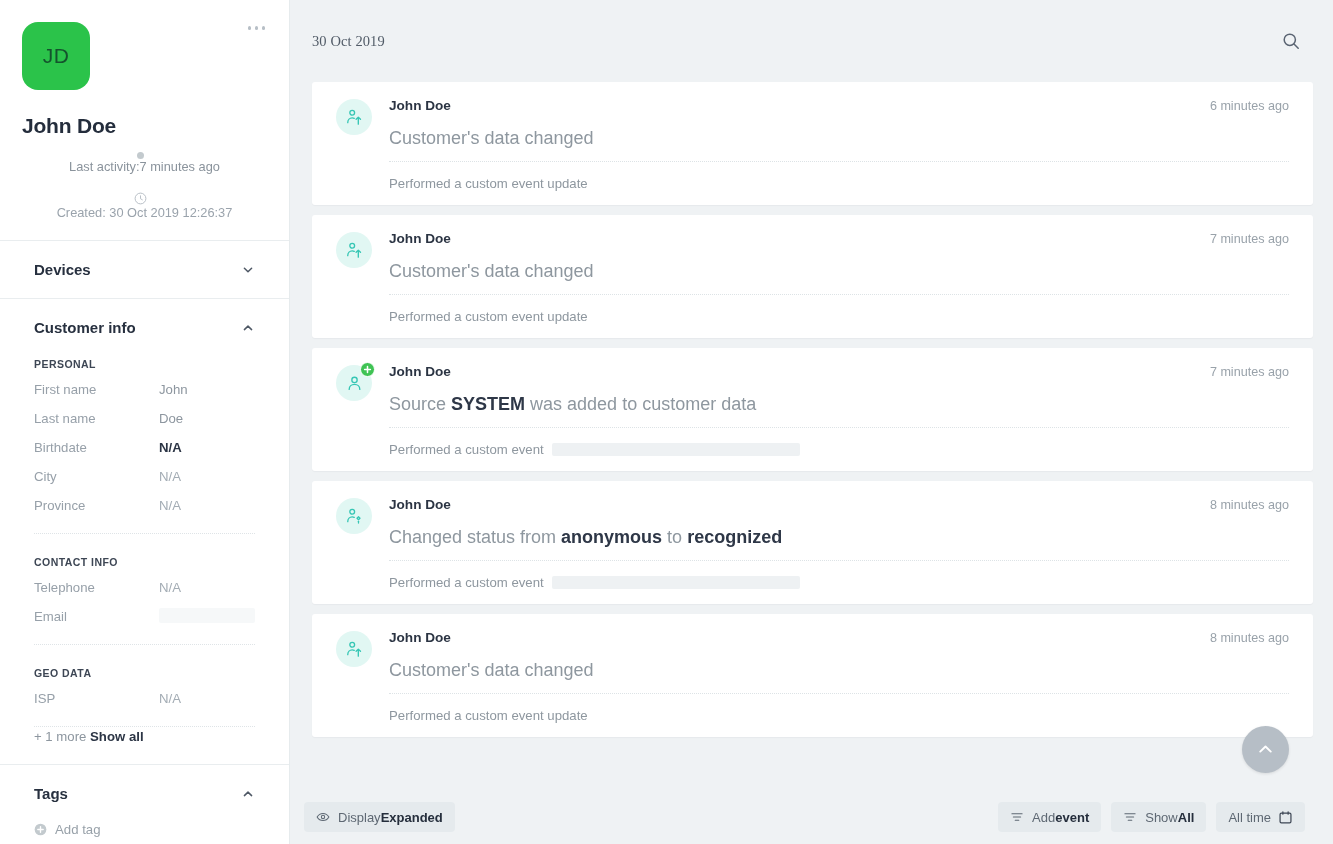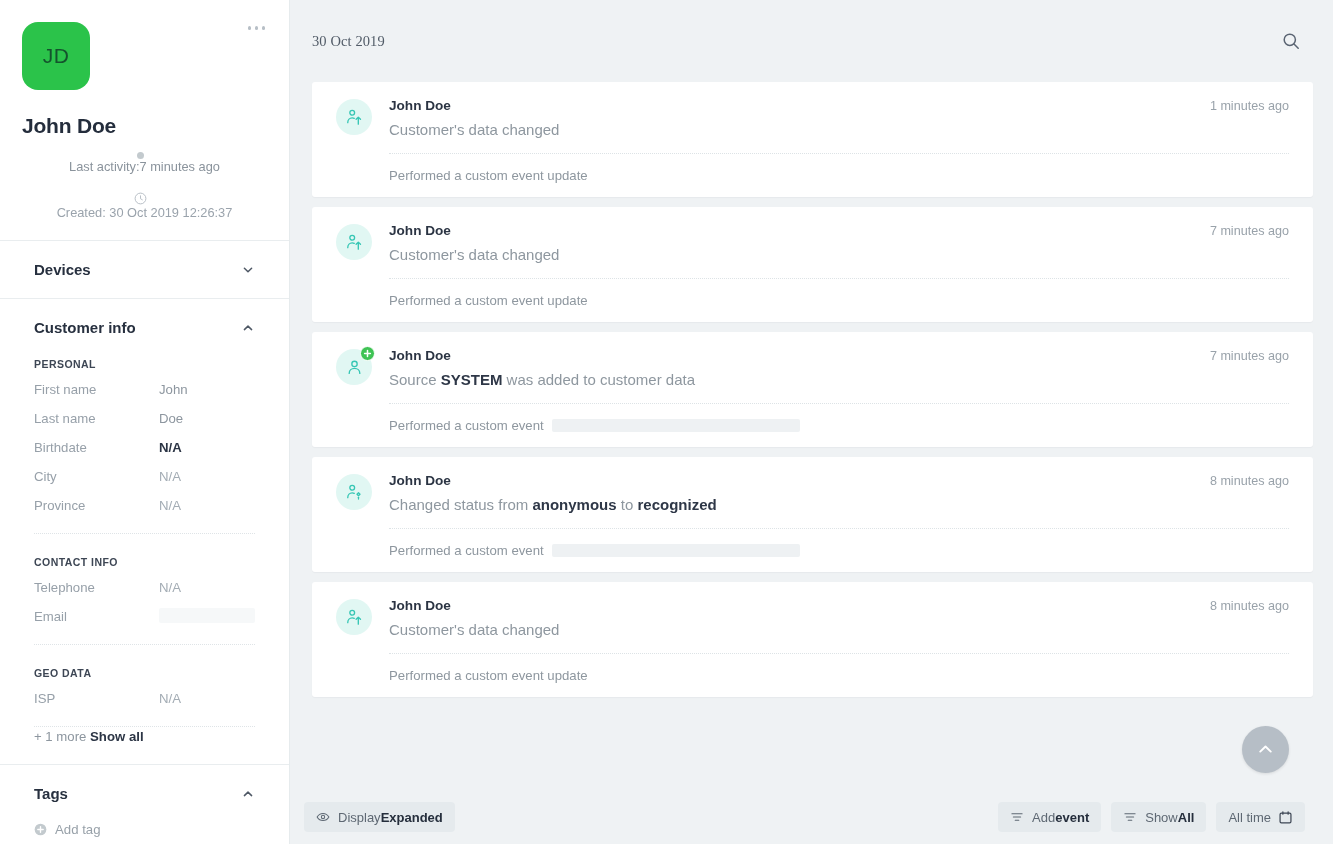--- a/index.html
+++ b/index.html
@@ -166,22 +166,22 @@
     background: #3fc354;
     display: flex; align-items: center; justify-content: center;
     border: 1.5px solid #ffffff;
   }
   .badge-plus svg { display:block; }
   .ev-body { flex: 1 1 auto; min-width: 0; }
   .ev-head-line { display: flex; align-items: baseline; justify-content: space-between; }
   .ev-name { font-size: 13.6px; font-weight: bold; color: #2b3443; }
   .ev-time { font-size: 12.6px; color: #99a2aa; white-space: nowrap; padding-left: 14px; }
   .ev-desc {
-    margin-top: 8px;
-    font-size: 15px;
+    margin-top: 16px;
+    font-size: 18px;
     color: #8e979f;
     line-height: 18px;
   }
   .ev-desc b { color: #2e3747; font-weight: bold; }
   .card-sep {
     border-top: 1px dotted #dde3e6;
     margin: 14px 0 0 53px;
     height: 0;
   }
   .ev-footer {
@@ -376,21 +376,21 @@
               <svg width="19" height="19" viewBox="0 0 20 20" fill="none">
                 <circle cx="7.6" cy="5" r="2.5" stroke="#35c6b4" stroke-width="1.4"></circle>
                 <path d="M2.9 15.4c0-2.9 2.1-5 4.7-5 .8 0 1.5.2 2.1.5" stroke="#35c6b4" stroke-width="1.4" stroke-linecap="round"></path>
                 <path d="M14 17V9.6M14 9.6l-2.3 2.3M14 9.6l2.3 2.3" stroke="#35c6b4" stroke-width="1.4" stroke-linecap="round" stroke-linejoin="round"></path>
               </svg>
             </div>
           </div>
           <div class="ev-body">
             <div class="ev-head-line">
               <span class="ev-name">John Doe</span>
-              <span class="ev-time">1 minutes ago</span>
+              <span class="ev-time">6 minutes ago</span>
             </div>
             <div class="ev-desc">
               <span>Customer's data changed</span>
             </div>
           </div>
         </div>
         <div class="card-sep"></div>
         <div class="ev-footer">
           <span>Performed a custom event update</span>
         </div>

